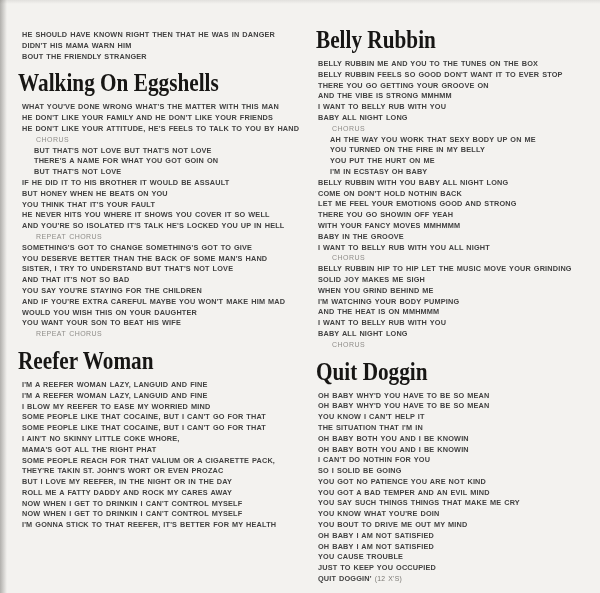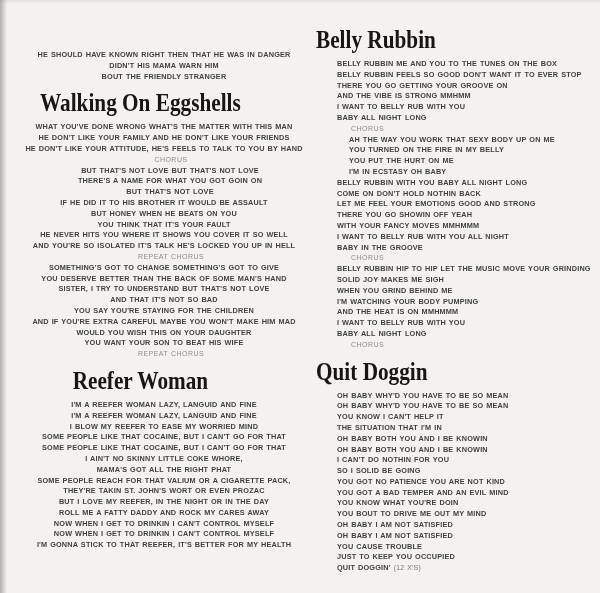--- a/index.html
+++ b/index.html
@@ -14,34 +14,34 @@
     position: absolute; left: 0; top: 0; bottom: 0; width: 7px;
     background: linear-gradient(90deg, rgba(70,68,64,0.38), rgba(70,68,64,0));
     pointer-events: none;
   }
   .edge-top {
     position: absolute; left: 0; top: 0; right: 0; height: 4px;
     background: linear-gradient(180deg, rgba(70,68,64,0.10), rgba(70,68,64,0));
     pointer-events: none;
   }
   .col { position: absolute; }
-  .col-left  { left: 18px; top: 50px;  width: 288px; text-align: center; }
+  .col-left  { left: 18px; top: 30px;  width: 288px; }
   .col-right { left: 316px; top: 27px; width: 282px; }
 
   .line {
     font-size: 7.3px;
     font-weight: 700;
     letter-spacing: 0.18px;
     word-spacing: 0.7px;
     line-height: 10.8px;
     color: #424242;
     white-space: nowrap;
     padding-left: 4px;
   }
-  .col-right .line { padding-left: 2px; margin-left: 19px; }
+  .col-right .line { padding-left: 2px; }
   .line.indent { padding-left: 16px; }
   .col-right .line.indent { padding-left: 14px; }
   .line.label {
     padding-left: 18px;
     color: #8f8d89;
     font-weight: 400;
     font-size: 7px;
     letter-spacing: 0.45px;
   }
   .col-right .line.label { padding-left: 16px; }
@@ -142,22 +142,22 @@
           <div class="line label">CHORUS</div>
           <div class="line indent">AH THE WAY YOU WORK THAT SEXY BODY UP ON ME</div>
           <div class="line indent">YOU TURNED ON THE FIRE IN MY BELLY</div>
           <div class="line indent">YOU PUT THE HURT ON ME</div>
           <div class="line indent">I'M IN ECSTASY OH BABY</div>
           <div class="line">BELLY RUBBIN WITH YOU BABY ALL NIGHT LONG</div>
           <div class="line">COME ON DON'T HOLD NOTHIN BACK</div>
           <div class="line">LET ME FEEL YOUR EMOTIONS GOOD AND STRONG</div>
           <div class="line">THERE YOU GO SHOWIN OFF YEAH</div>
           <div class="line">WITH YOUR FANCY MOVES MMHMMM</div>
+          <div class="line">BABY IN THE GROOVE</div>
           <div class="line">I WANT TO BELLY RUB WITH YOU ALL NIGHT</div>
-          <div class="line">BABY IN THE GROOVE</div>
           <div class="line label">CHORUS</div>
           <div class="line">BELLY RUBBIN HIP TO HIP LET THE MUSIC MOVE YOUR GRINDING</div>
           <div class="line">SOLID JOY MAKES ME SIGH</div>
           <div class="line">WHEN YOU GRIND BEHIND ME</div>
           <div class="line">I'M WATCHING YOUR BODY PUMPING</div>
           <div class="line">AND THE HEAT IS ON MMHMMM</div>
           <div class="line">I WANT TO BELLY RUB WITH YOU</div>
           <div class="line">BABY ALL NIGHT LONG</div>
           <div class="line label">CHORUS</div>
         </div>
@@ -169,20 +169,21 @@
           <div class="line">OH BABY WHY'D YOU HAVE TO BE SO MEAN</div>
           <div class="line">OH BABY WHY'D YOU HAVE TO BE SO MEAN</div>
           <div class="line">YOU KNOW I CAN'T HELP IT</div>
           <div class="line">THE SITUATION THAT I'M IN</div>
           <div class="line">OH BABY BOTH YOU AND I BE KNOWIN</div>
           <div class="line">OH BABY BOTH YOU AND I BE KNOWIN</div>
           <div class="line">I CAN'T DO NOTHIN FOR YOU</div>
           <div class="line">SO I SOLID BE GOING</div>
           <div class="line">YOU GOT NO PATIENCE YOU ARE NOT KIND</div>
           <div class="line">YOU GOT A BAD TEMPER AND AN EVIL MIND</div>
+          <div class="line">YOU SAY SUCH THINGS THINGS THAT MAKE ME CRY</div>
           <div class="line">YOU KNOW WHAT YOU'RE DOIN</div>
           <div class="line">YOU BOUT TO DRIVE ME OUT MY MIND</div>
           <div class="line">OH BABY I AM NOT SATISFIED</div>
           <div class="line">OH BABY I AM NOT SATISFIED</div>
           <div class="line">YOU CAUSE TROUBLE</div>
           <div class="line">JUST TO KEEP YOU OCCUPIED</div>
           <div class="line">QUIT DOGGIN'<span class="suffix">(12 X'S)</span></div>
         </div>
     </section>
   </div>

